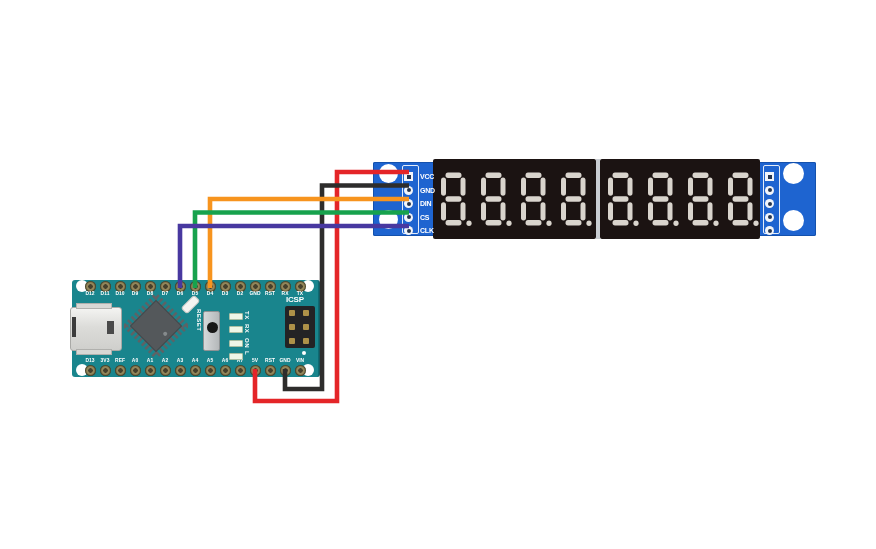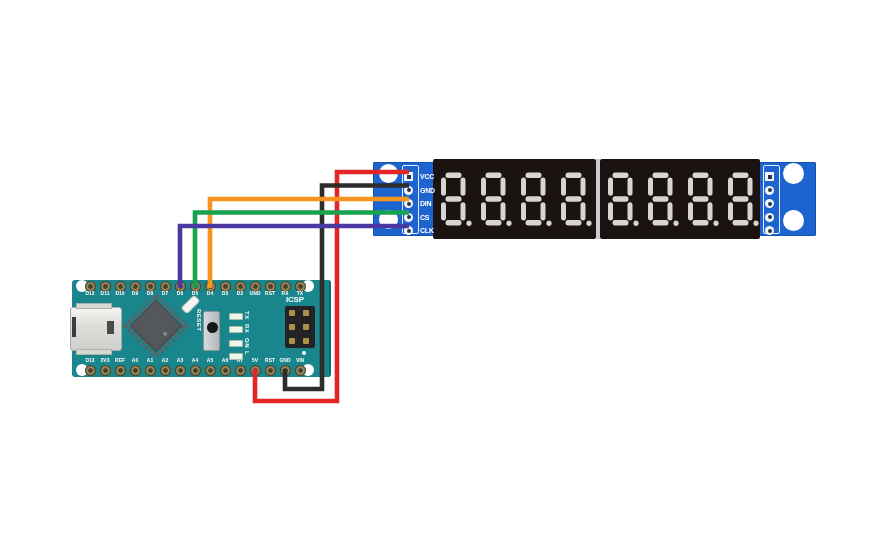--- a/index.html
+++ b/index.html
@@ -1,20 +1,20 @@
 <!DOCTYPE html>
 <html><head>
 <meta charset="utf-8">
 <style>
   html,body{margin:0;padding:0;background:#fff;}
   #stage{position:relative;width:876px;height:549px;background:#ffffff;overflow:hidden;
          font-family:"Liberation Sans", sans-serif;}
   
   #arduino{position:absolute;left:72px;top:280px;width:246px;height:97px;
-           background:#19858d;border-radius:3px;border-right:2px solid #0e6a73;padding-left:11px;}
+           background:#19858d;border-radius:3px;border-right:2px solid #0e6a73;}
   .hole{position:absolute;background:#ffffff;border-radius:50%;}
   .apin{position:absolute;width:11px;height:11px;border-radius:50%;
         background:radial-gradient(circle,#45402c 0 2px,#93865a 2.5px 3.5px,#7b7048 4.5px,#55502f 5.5px);
         box-shadow:0 0 0 1px rgba(0,0,0,.25) inset;}
   .alabel{position:absolute;width:18px;text-align:center;color:#fff;font-size:6px;
           font-weight:bold;line-height:7px;transform:scale(.82);transform-origin:center;}
   .vtext{position:absolute;writing-mode:vertical-rl;color:#fff;font-size:6px;font-weight:bold;
          letter-spacing:.5px;line-height:6px;}
   #usb{position:absolute;left:-2px;top:27px;width:50px;height:42px;border-radius:3px;
        background:linear-gradient(180deg,#f4f4f2,#dcdcd9 45%,#cfcfcc);border:1px solid #a9a9a6;}

